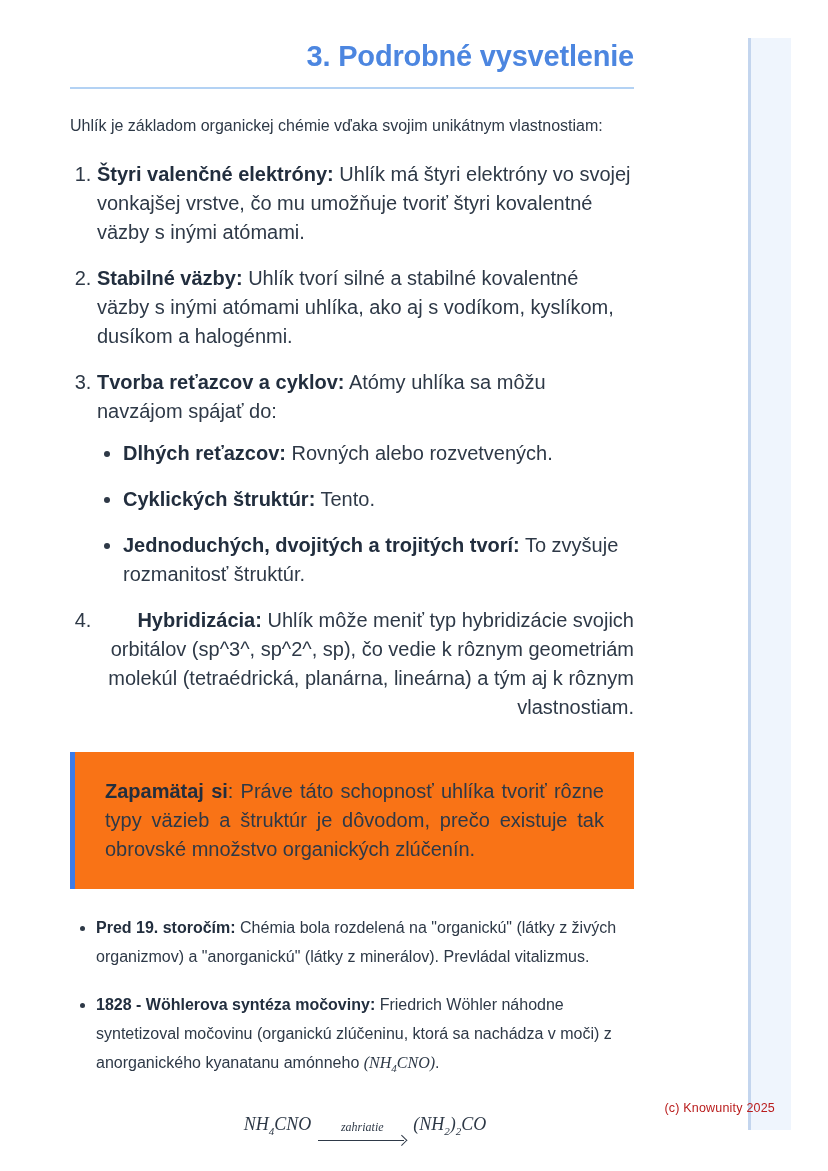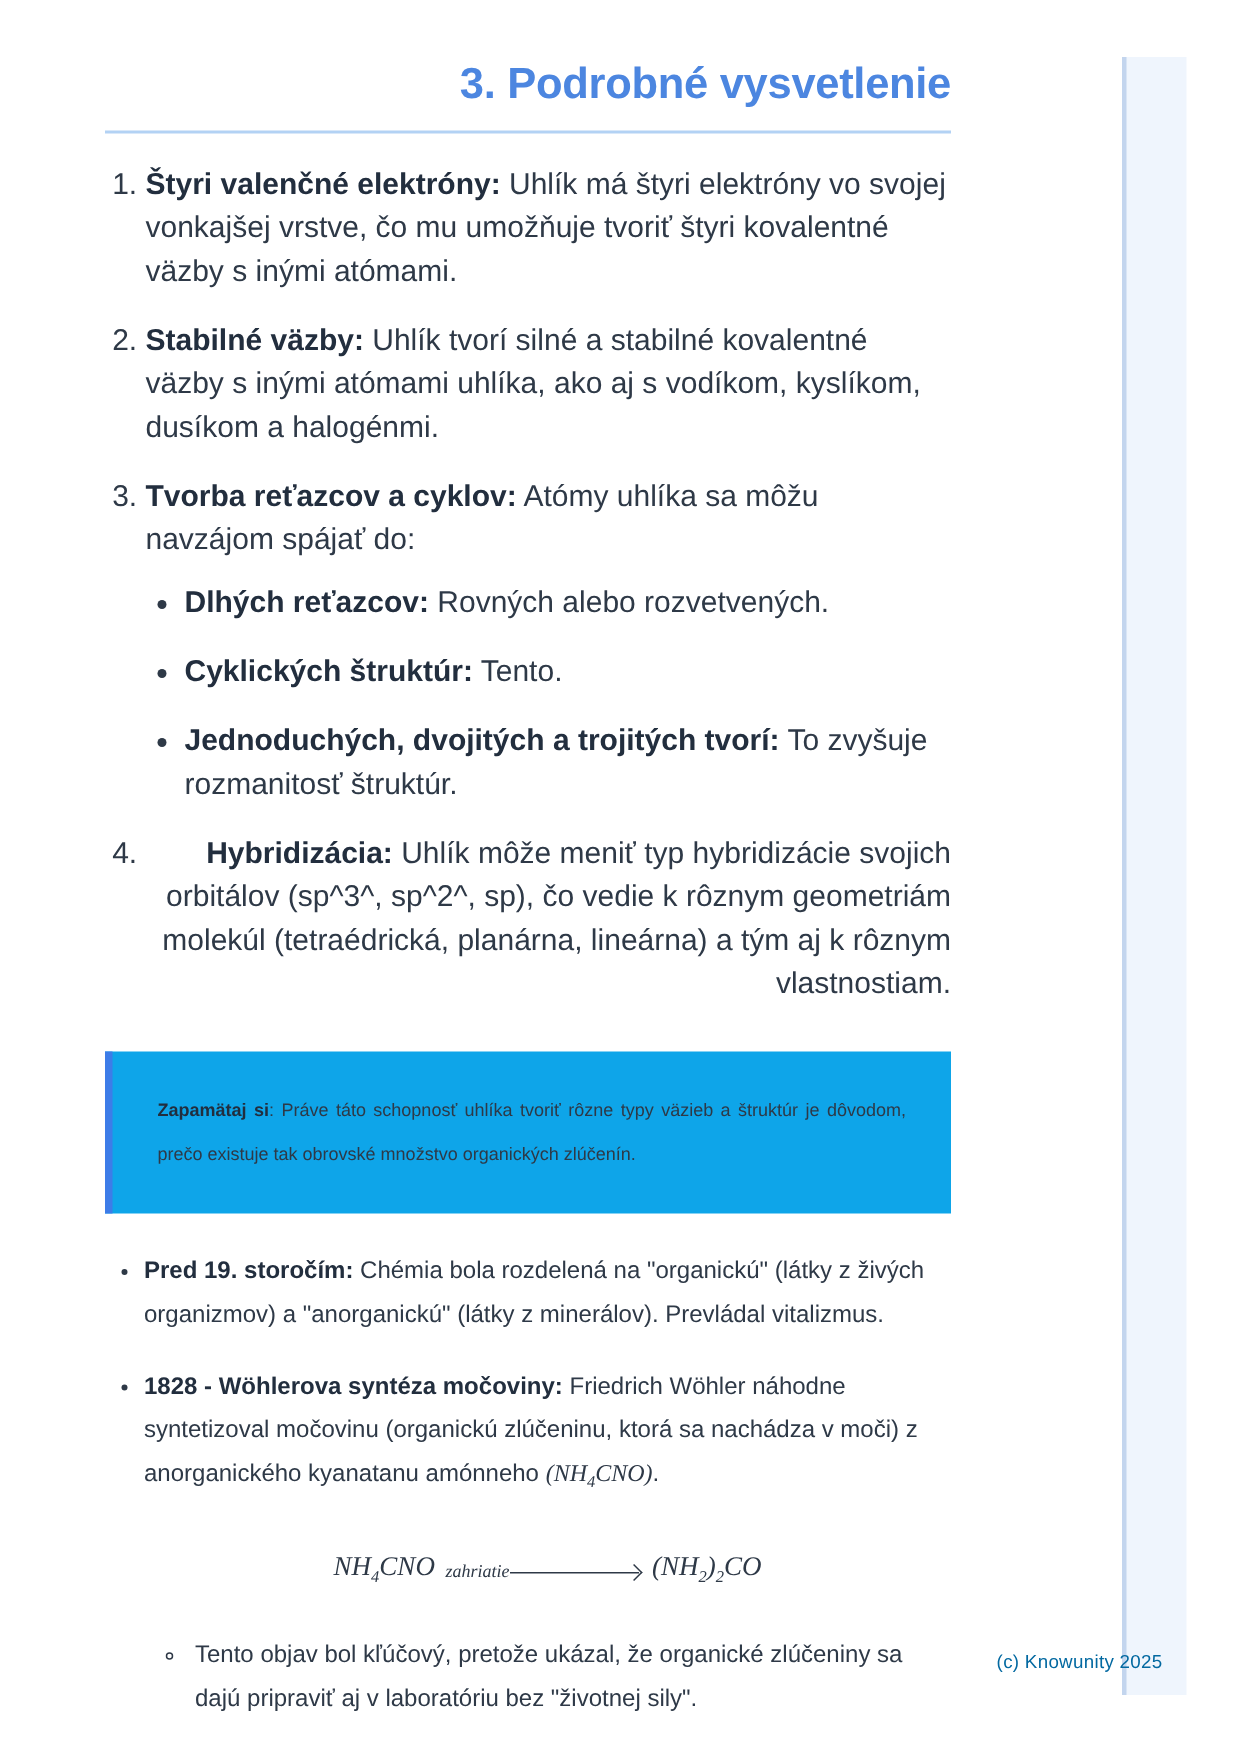--- a/index.html
+++ b/index.html
@@ -25,65 +25,66 @@
   ol.numbered-list{margin:20px 0 0 0;padding:0 0 0 27px;font-size:20px;line-height:29px;}
   ol.numbered-list>li{margin:0 0 17px 0;}
   ol.numbered-list>li:last-child{margin-bottom:0;text-align:right;}
 
   ul.inner-list{list-style:disc;margin:13px 0 4px 0;padding:0 0 0 26px;}
   ul.inner-list>li{margin:0 0 17px 0;}
 
   b.term{font-weight:700;color:#222e3e;}
 
   .callout-box{
-    margin:30px 0 0 0;background:#0ea5e9;border-left:5px solid #3d7ce8;
-    padding:25px 30px;font-size:12px;line-height:29px;text-align:justify;
+    margin:30px 0 0 0;background:#f97316;border-left:5px solid #3d7ce8;
+    padding:25px 30px;font-size:20px;line-height:29px;text-align:justify;
   }
 
   ul.bullet-list{list-style:disc;margin:24px 0 0 0;padding:0 0 0 26px;font-size:16px;line-height:29px;}
   ul.bullet-list>li{margin:0 0 19px 0;}
 
   .math{font-family:"Liberation Serif",serif;font-style:italic;}
   .math sub{font-size:11px;font-style:italic;}
 
   .reaction-row{margin:27px 0 6px 0;text-align:center;font-size:18px;color:#2e3947;}
   .reaction-row .math{font-size:18px;}
-  .rxn-arrow{display:inline-flex;flex-direction:row;align-items:center;vertical-align:-1px;margin:0 7px;}
+  .rxn-arrow{display:inline-flex;flex-direction:column;align-items:center;vertical-align:-1px;margin:0 7px;}
   .rxn-arrow .arrow-label{
     font-family:"Liberation Serif",serif;font-style:italic;font-size:12px;line-height:1;margin-bottom:2px;color:#2e3947;
   }
   .rxn-arrow .arrow-line{position:relative;width:88px;height:10px;}
   .rxn-arrow .arrow-line::before{
     content:"";position:absolute;left:0;right:2px;top:50%;border-top:1.4px solid #2e3947;
   }
   .rxn-arrow .arrow-line::after{
     content:"";position:absolute;right:1px;top:50%;width:6.5px;height:6.5px;
     border-top:1.4px solid #2e3947;border-right:1.4px solid #2e3947;
     transform:translateY(-50%) rotate(45deg);
   }
 
   ul.sub-bullet-list{list-style:circle;margin:22px 0 0 10px;padding:0 0 0 20px;font-size:16px;line-height:29px;}
   ul.sub-bullet-list>li{margin:0 0 19px 0;padding-left:4px;}
   ul.sub-bullet-list>li:last-child{margin-bottom:0;}
 
   .copyright{
     position:absolute;top:1101px;right:53px;z-index:2;
-    font-size:12.5px;color:#0369a1;letter-spacing:0.2px;
+    font-size:12.5px;color:#b91c1c;letter-spacing:0.2px;
   }
 </style>
 </head>
 <body>
 
 <div class="right-rail"></div>
 
 <div class="content">
 
   <h1 class="page-title">3. Podrobné vysvetlenie</h1>
 
 
+  <p class="paragraph">Uhlík je základom organickej chémie vďaka svojim unikátnym vlastnostiam:</p>
 
   <ol class="numbered-list">
     <li>
       <b class="term">Štyri valenčné elektróny:</b>
       <span>Uhlík má štyri elektróny vo svojej vonkajšej vrstve, čo mu umožňuje tvoriť štyri kovalentné väzby s inými atómami.</span>
     </li>
     <li>
       <b class="term">Stabilné väzby:</b>
       <span>Uhlík tvorí silné a stabilné kovalentné väzby s inými atómami uhlíka, ako aj s vodíkom, kyslíkom, dusíkom a halogénmi.</span>
     </li>

